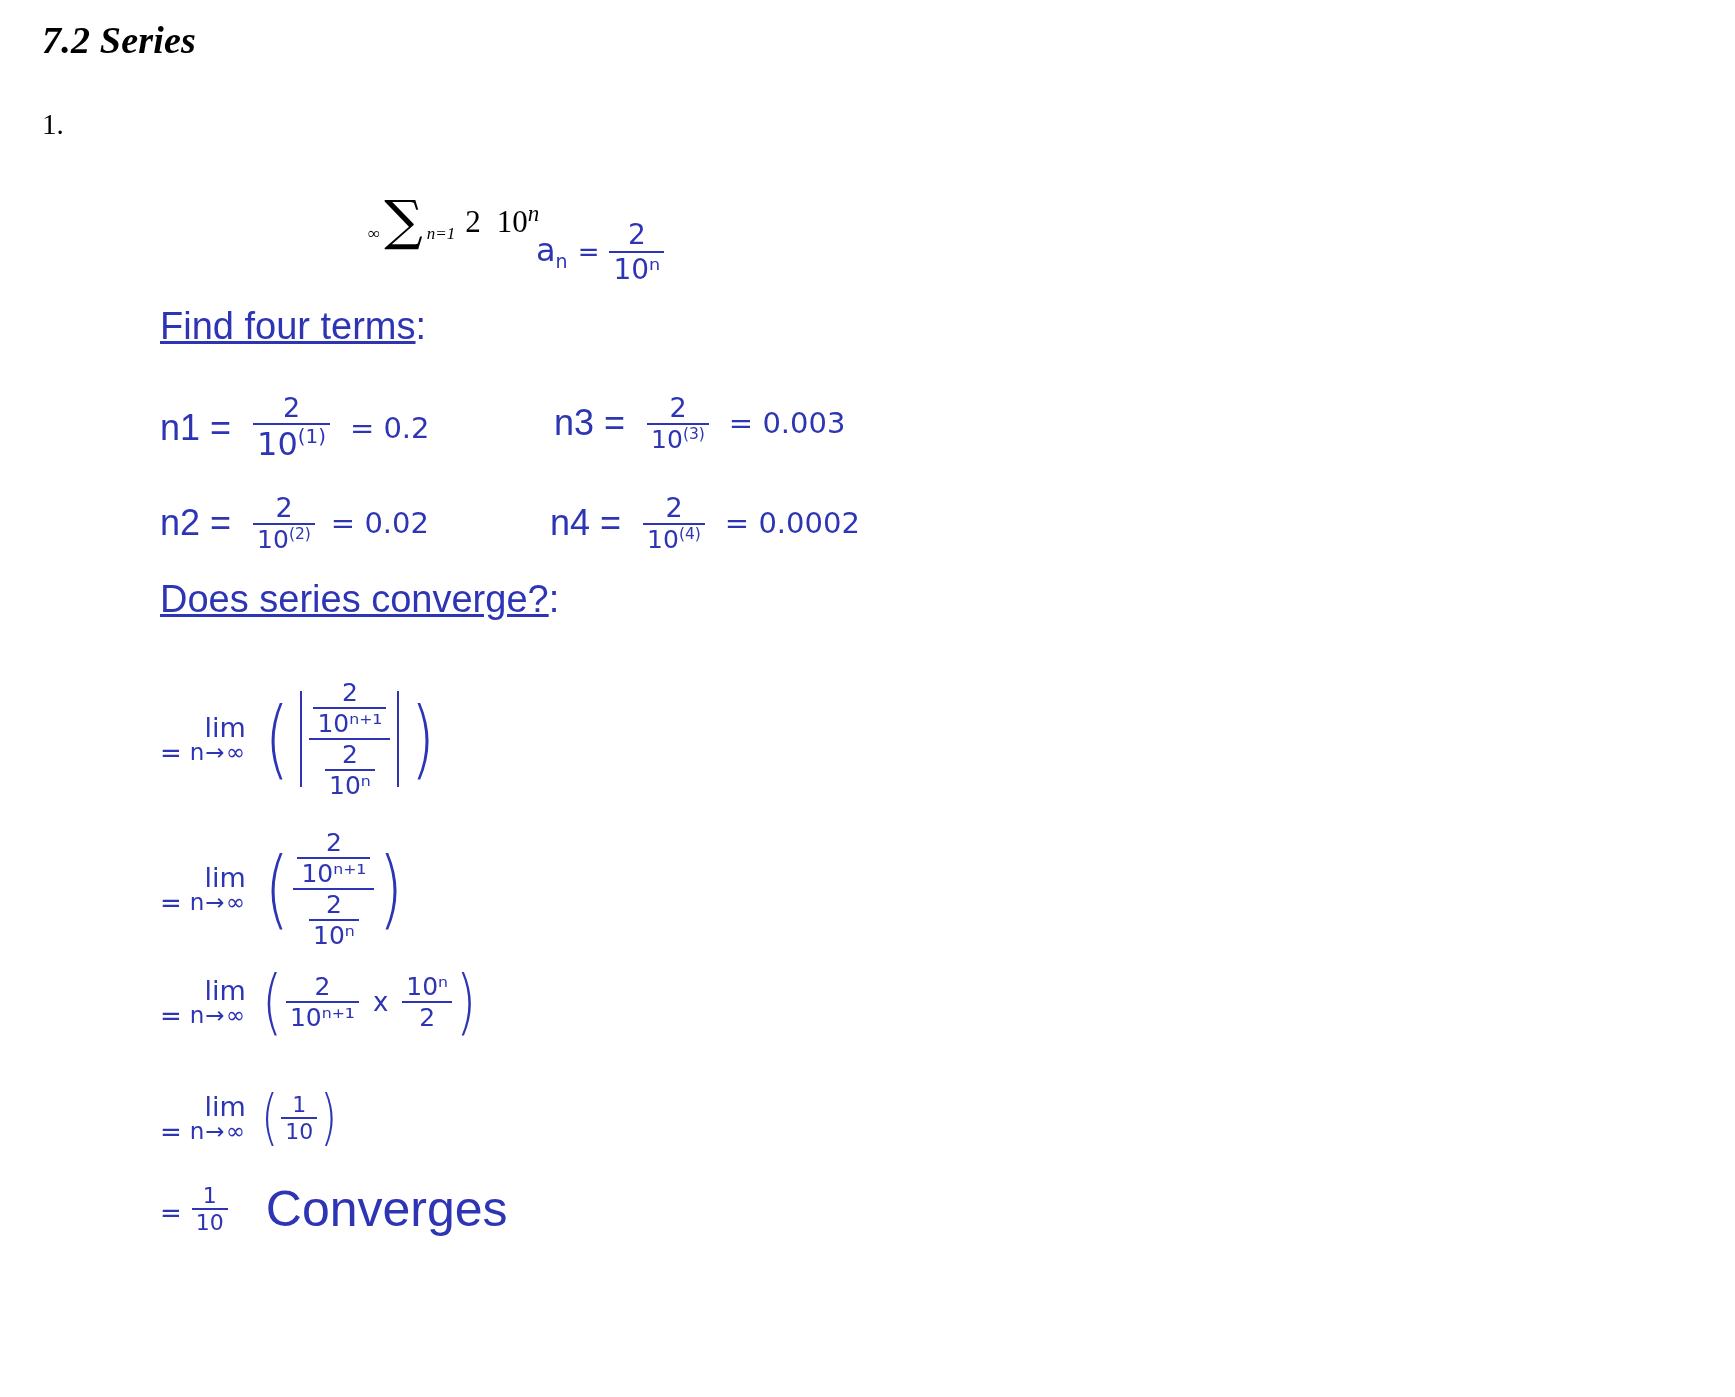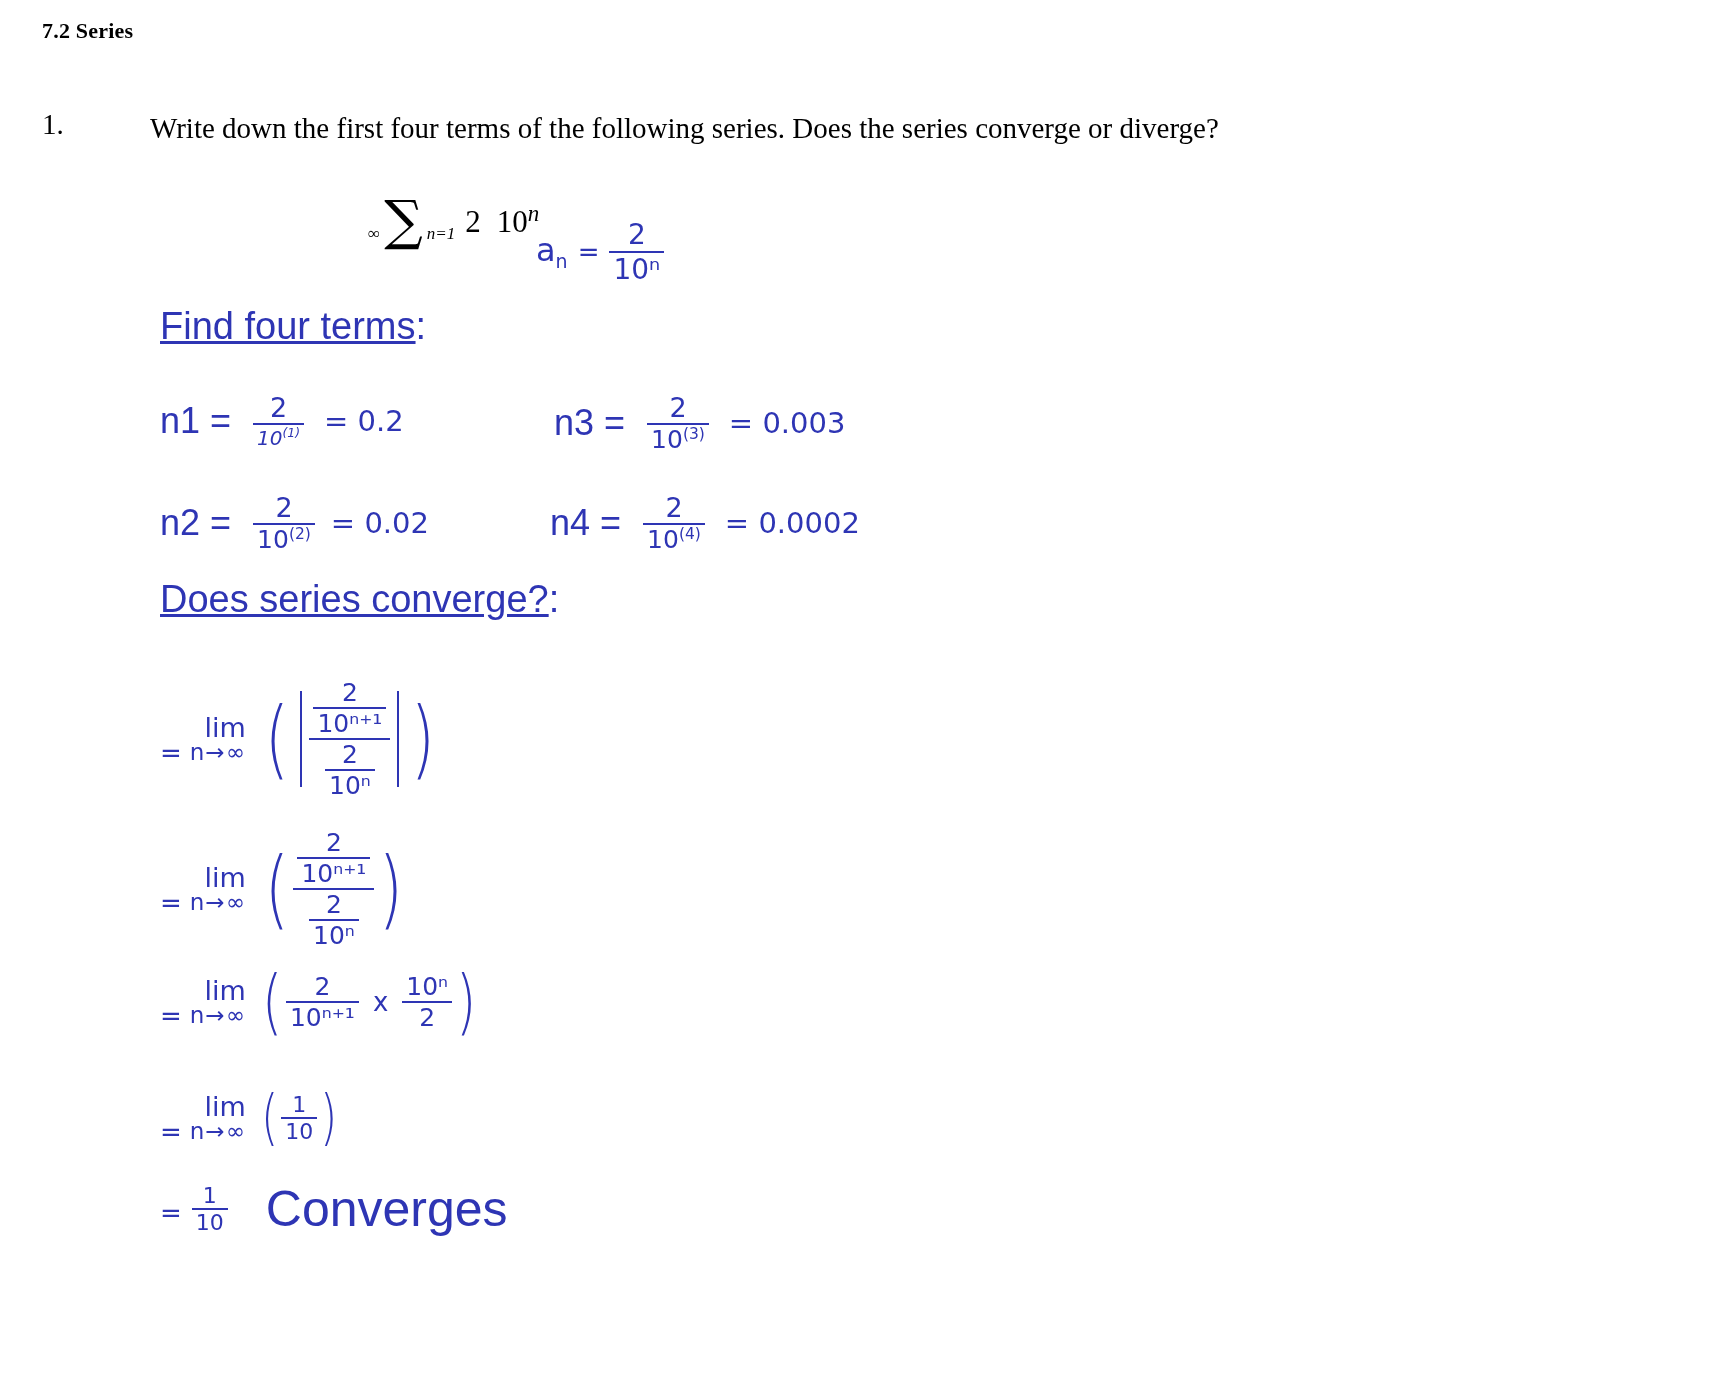--- a/index.html
+++ b/index.html
@@ -16,22 +16,23 @@
     overflow: hidden;
   }
 
   
   .page-title {
     position: absolute;
     left: 42px;
     top: 18px;
     font-family: "Liberation Serif", serif;
     font-weight: bold;
-    font-size: 22px;
+    font-size: 38px;
     letter-spacing: 0.2px;
+    font-style: italic;
   }
   .q-number {
     position: absolute;
     left: 42px;
     top: 108px;
     font-size: 29px;
   }
   .q-body {
     position: absolute;
     left: 150px;
@@ -156,21 +157,20 @@
   }
 </style>
 </head>
 <body>
 
 <div class="page-title">7.2 Series</div>
 
 <div class="q-number">1.</div>
 
 <div class="q-body">
-  <div class="line1">Write down the first four terms of the following series. Does the series converge or diverge?</div>
 </div>
 
 <div class="sum-expr">
   <span class="sigma-wrap">
     <span class="sigma-top">∞</span>
     <span class="sigma-glyph">∑</span>
     <span class="sigma-bot">n=1</span>
   </span>
   <span class="frac">
     <span class="num">2</span>
@@ -194,21 +194,21 @@
 <div class="hw-neat" style="left:160px; top:305px; font-size:38px;">
   <span class="underline">Find four terms</span><span>:</span>
 </div>
 
 <div class="hw-neat" style="left:160px; top:392px;">
   <span class="row-flex">
     <span style="font-size:36px;">n1 =</span>
     <span class="hfrac" style="margin-left:22px;">
       <span class="n" style="font-size:27px; font-family:'DejaVu Sans',sans-serif;">2</span>
       <span class="b"></span>
-      <span class="d" style="font-size:20px; font-family:'DejaVu Sans',sans-serif;font-style:italic;"><span>10</span><sup class="hs">(1)</sup></span>
+      <span class="d" style="font-size:32px; font-family:'DejaVu Sans',sans-serif;"><span>10</span><sup class="hs">(1)</sup></span>
     </span>
     <span style="margin-left:20px; font-size:29px; font-family:'DejaVu Sans',sans-serif;">= 0.2</span>
   </span>
 </div>
 
 <div class="hw-neat" style="left:554px; top:392px;">
   <span class="row-flex">
     <span style="font-size:36px;">n3 =</span>
     <span class="hfrac" style="margin-left:22px;">
       <span class="n" style="font-size:27px; font-family:'DejaVu Sans',sans-serif;">2</span>

